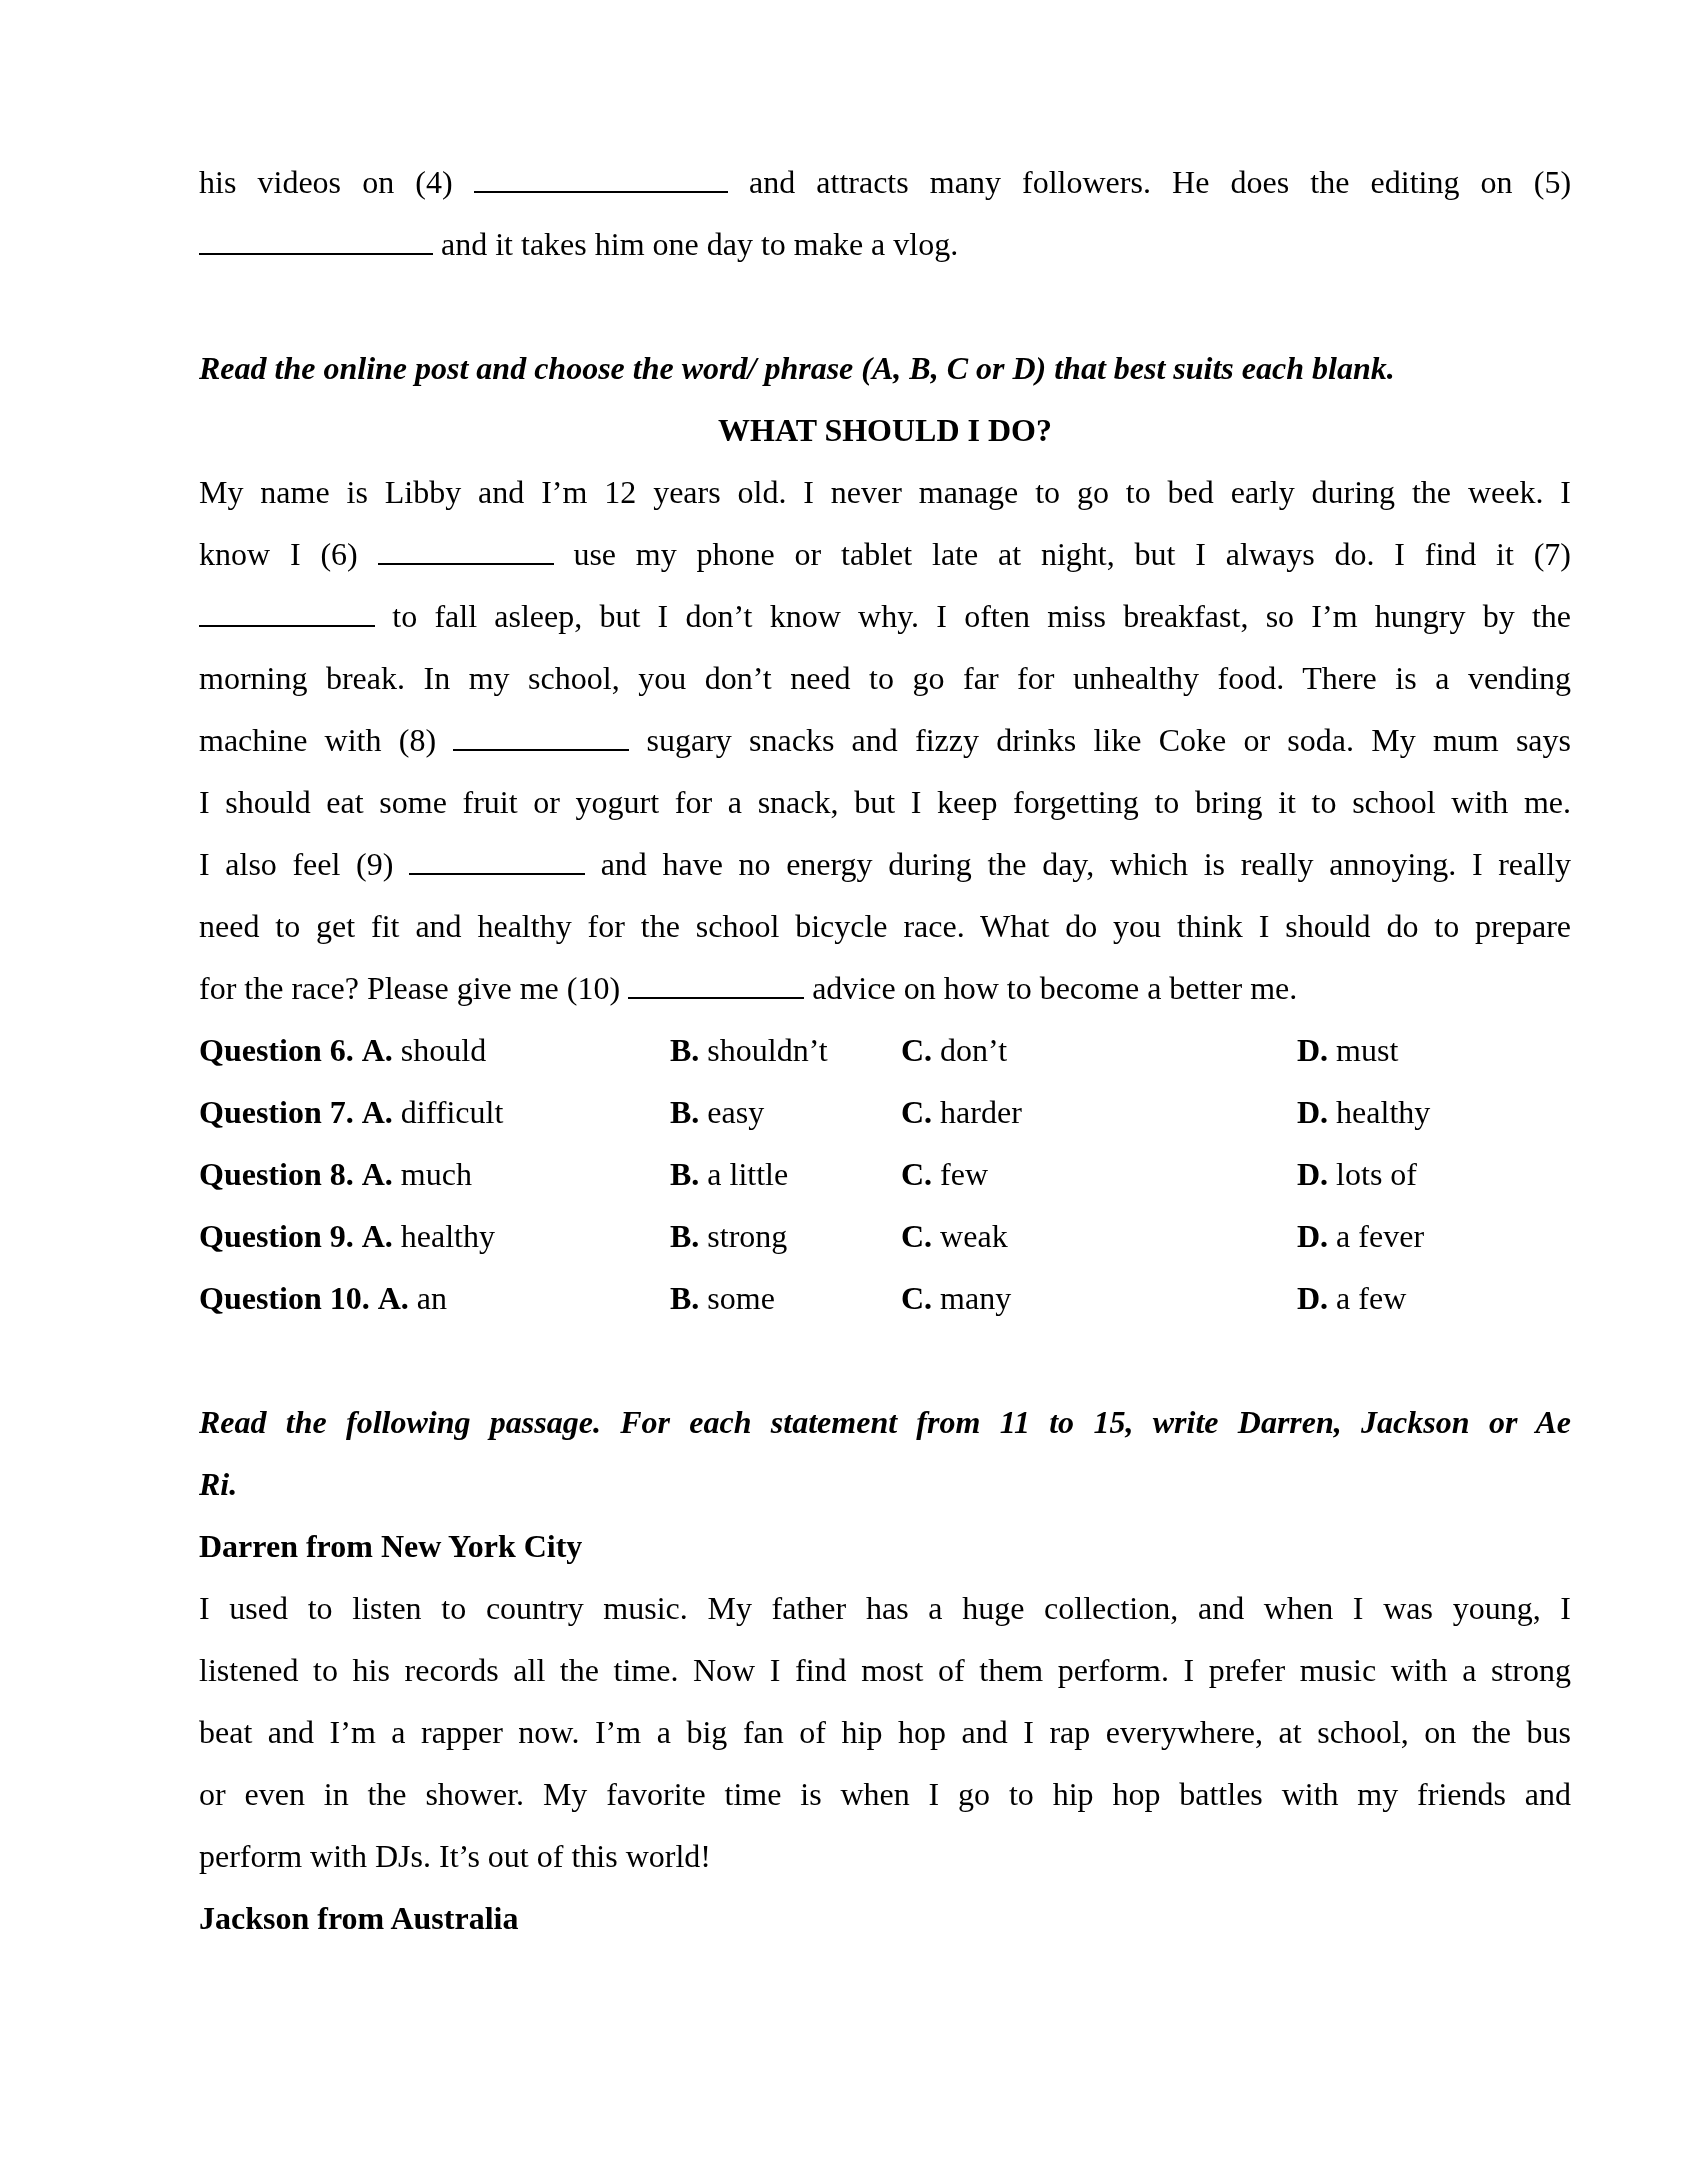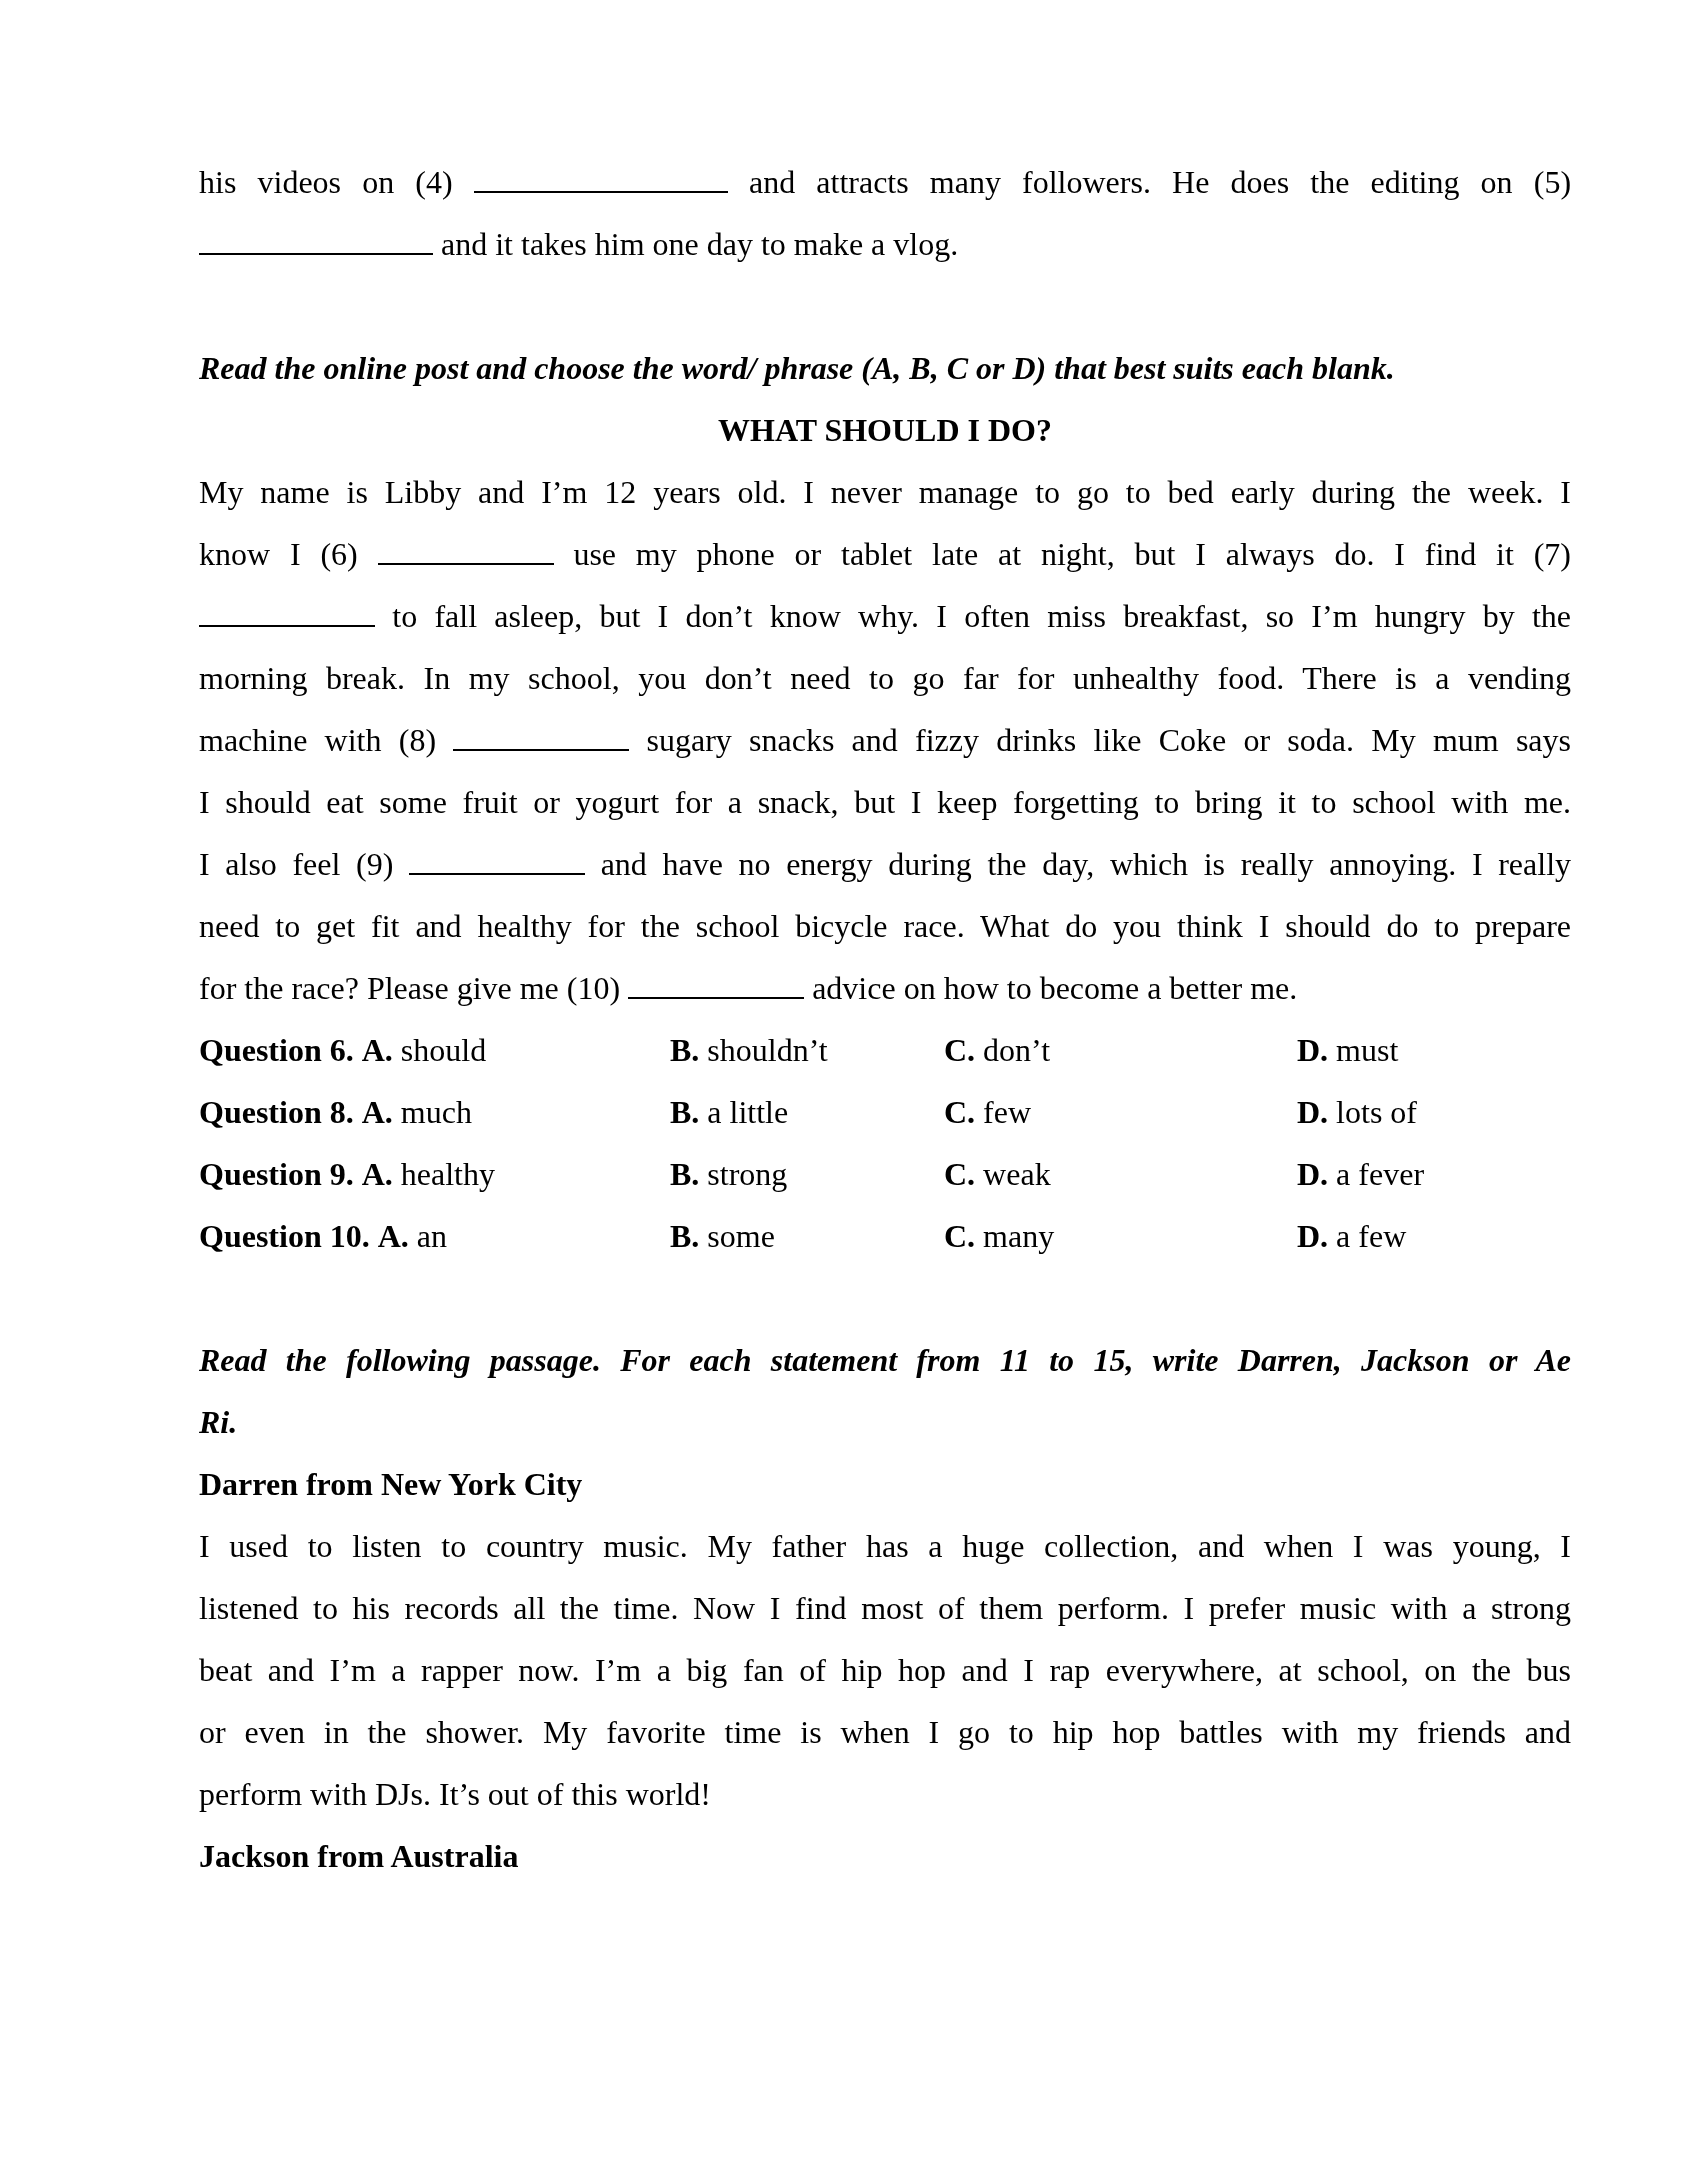--- a/index.html
+++ b/index.html
@@ -19,21 +19,21 @@
   .blank { display: inline-block; border-bottom: 2.4px solid #000; height: 24px; vertical-align: baseline; }
   .blank.w14 { width: 254px; }
   .blank.w13 { width: 234px; }
   .blank.w10 { width: 176px; }
   .instruction { font-weight: bold; font-style: italic; }
   .title { font-weight: bold; text-align: right; text-align-last: center; }
   .qrow { height: 62px; line-height: 62px; position: relative; white-space: nowrap; text-decoration: underline; }
   .qrow .col { position: absolute; top: 0; }
   .qrow .cA { left: 0; }
   .qrow .cB { left: 471px; }
-  .qrow .cC { left: 745px; }
+  .qrow .cC { left: 702px; }
   .qrow .cD { left: 1098px; }
   .heading { font-weight: bold; height: 62px; line-height: 62px; }
 </style>
 </head>
 <body>
 
 <div class="page">
 
   <div class="line">
     <span>his videos on (4)</span>
@@ -80,20 +80,26 @@
   </div>
 
   <div>
     <div class="qrow">
       <span class="col cA"><b>Question 6.</b> <b>A.</b> <span>should</span></span>
       <span class="col cB"><b>B.</b> <span>shouldn’t</span></span>
       <span class="col cC"><b>C.</b> <span>don’t</span></span>
       <span class="col cD"><b>D.</b> <span>must</span></span>
     </div>
     <div class="qrow">
+      <span class="col cA"><b>Question 7.</b> <b>A.</b> <span>difficult</span></span>
+      <span class="col cB"><b>B.</b> <span>easy</span></span>
+      <span class="col cC"><b>C.</b> <span>harder</span></span>
+      <span class="col cD"><b>D.</b> <span>healthy</span></span>
+    </div>
+    <div class="qrow">
       <span class="col cA"><b>Question 8.</b> <b>A.</b> <span>much</span></span>
       <span class="col cB"><b>B.</b> <span>a little</span></span>
       <span class="col cC"><b>C.</b> <span>few</span></span>
       <span class="col cD"><b>D.</b> <span>lots of</span></span>
     </div>
     <div class="qrow">
       <span class="col cA"><b>Question 9.</b> <b>A.</b> <span>healthy</span></span>
       <span class="col cB"><b>B.</b> <span>strong</span></span>
       <span class="col cC"><b>C.</b> <span>weak</span></span>
       <span class="col cD"><b>D.</b> <span>a fever</span></span>

